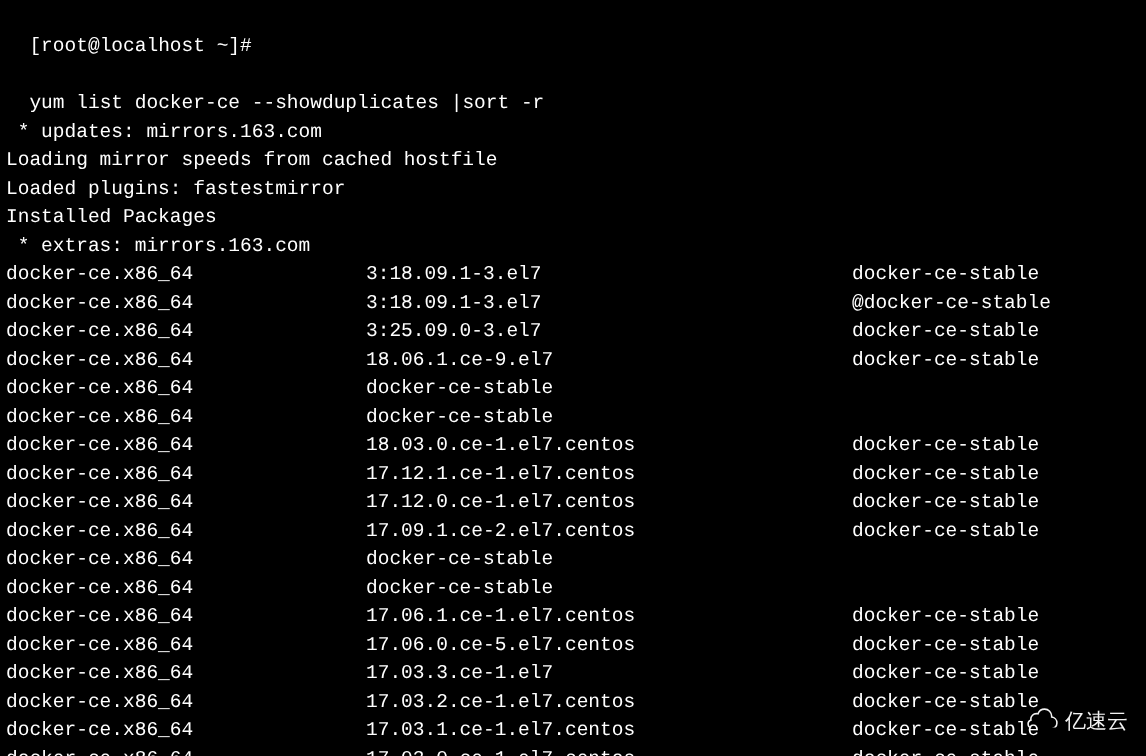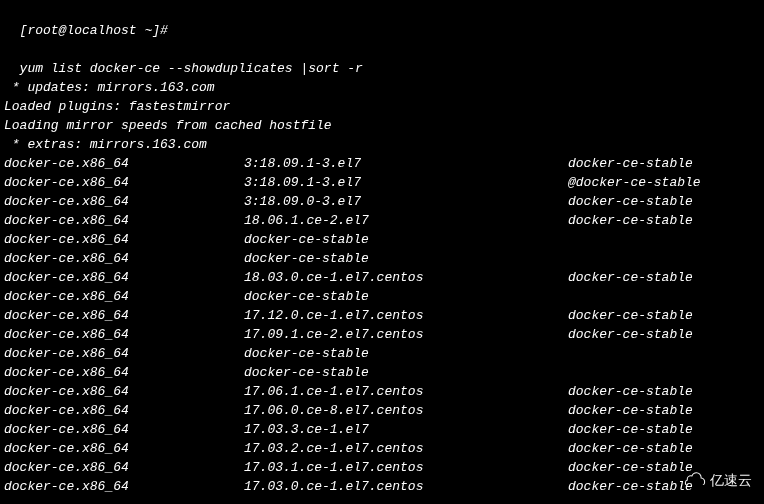--- a/index.html
+++ b/index.html
@@ -8,21 +8,21 @@
       color: #fff;
       font-family: "Courier New", Consolas, monospace;
       font-size: 13px;
       line-height: 19px;
       width: 764px;
       height: 504px;
       overflow: hidden;
       position: relative;
       padding: 2px 4px;
     }
-    .line { white-space: pre; font-style: italic; }
+    .line { white-space: pre; }
     .prompt-line span { display: inline; }
     .pkg-row { display: flex; }
     .col-pkg { width: 240px; }
     .col-ver { width: 324px; }
     .col-repo { }
     .watermark {
       position: absolute;
       right: 12px;
       bottom: 14px;
       font-family: Arial, sans-serif;
@@ -40,40 +40,41 @@
 <body>
 
 <div class="line prompt-line">
   <span>[root@localhost ~]#</span>
   <span> </span>
   <span>yum list docker-ce --showduplicates |sort -r</span>
 </div>
 
 <div id="header-lines">
     <div class="line"> * updates: mirrors.163.com</div>
+    <div class="line">Loading mirror speeds from cached hostfile</div>
     <div class="line">Loaded plugins: fastestmirror</div>
-    <div class="line">Loading mirror speeds from cached hostfile</div>
+    <div class="line">Installed Packages</div>
     <div class="line"> * extras: mirrors.163.com</div>
   </div>
 
 <div id="pkg-list">
     <div class="line pkg-row"><span class="col-pkg">docker-ce.x86_64</span><span class="col-ver">3:18.09.1-3.el7</span><span class="col-repo">docker-ce-stable</span></div>
     <div class="line pkg-row"><span class="col-pkg">docker-ce.x86_64</span><span class="col-ver">3:18.09.1-3.el7</span><span class="col-repo">@docker-ce-stable</span></div>
-    <div class="line pkg-row"><span class="col-pkg">docker-ce.x86_64</span><span class="col-ver">3:18.09.0-3.el7</span><span class="col-repo">docker-ce-stable</span></div>
-    <div class="line pkg-row"><span class="col-pkg">docker-ce.x86_64</span><span class="col-ver">18.06.1.ce-2.el7</span><span class="col-repo">docker-ce-stable</span></div>
+    <div class="line pkg-row"><span class="col-pkg">docker-ce.x86_64</span><span class="col-ver">3:25.09.0-3.el7</span><span class="col-repo">docker-ce-stable</span></div>
+    <div class="line pkg-row"><span class="col-pkg">docker-ce.x86_64</span><span class="col-ver">18.06.1.ce-9.el7</span><span class="col-repo">docker-ce-stable</span></div>
     <div class="line pkg-row"><span class="col-pkg">docker-ce.x86_64</span><span class="col-repo">docker-ce-stable</span></div>
     <div class="line pkg-row"><span class="col-pkg">docker-ce.x86_64</span><span class="col-repo">docker-ce-stable</span></div>
     <div class="line pkg-row"><span class="col-pkg">docker-ce.x86_64</span><span class="col-ver">18.03.0.ce-1.el7.centos</span><span class="col-repo">docker-ce-stable</span></div>
-    <div class="line pkg-row"><span class="col-pkg">docker-ce.x86_64</span><span class="col-repo">docker-ce-stable</span></div>
+    <div class="line pkg-row"><span class="col-pkg">docker-ce.x86_64</span><span class="col-ver">17.12.1.ce-1.el7.centos</span><span class="col-repo">docker-ce-stable</span></div>
     <div class="line pkg-row"><span class="col-pkg">docker-ce.x86_64</span><span class="col-ver">17.12.0.ce-1.el7.centos</span><span class="col-repo">docker-ce-stable</span></div>
     <div class="line pkg-row"><span class="col-pkg">docker-ce.x86_64</span><span class="col-ver">17.09.1.ce-2.el7.centos</span><span class="col-repo">docker-ce-stable</span></div>
     <div class="line pkg-row"><span class="col-pkg">docker-ce.x86_64</span><span class="col-repo">docker-ce-stable</span></div>
     <div class="line pkg-row"><span class="col-pkg">docker-ce.x86_64</span><span class="col-repo">docker-ce-stable</span></div>
     <div class="line pkg-row"><span class="col-pkg">docker-ce.x86_64</span><span class="col-ver">17.06.1.ce-1.el7.centos</span><span class="col-repo">docker-ce-stable</span></div>
-    <div class="line pkg-row"><span class="col-pkg">docker-ce.x86_64</span><span class="col-ver">17.06.0.ce-8.el7.centos</span><span class="col-repo">docker-ce-stable</span></div>
+    <div class="line pkg-row"><span class="col-pkg">docker-ce.x86_64</span><span class="col-ver">17.06.0.ce-5.el7.centos</span><span class="col-repo">docker-ce-stable</span></div>
     <div class="line pkg-row"><span class="col-pkg">docker-ce.x86_64</span><span class="col-ver">17.03.3.ce-1.el7</span><span class="col-repo">docker-ce-stable</span></div>
     <div class="line pkg-row"><span class="col-pkg">docker-ce.x86_64</span><span class="col-ver">17.03.2.ce-1.el7.centos</span><span class="col-repo">docker-ce-stable</span></div>
     <div class="line pkg-row"><span class="col-pkg">docker-ce.x86_64</span><span class="col-ver">17.03.1.ce-1.el7.centos</span><span class="col-repo">docker-ce-stable</span></div>
     <div class="line pkg-row"><span class="col-pkg">docker-ce.x86_64</span><span class="col-ver">17.03.0.ce-1.el7.centos</span><span class="col-repo">docker-ce-stable</span></div>
   </div>
 
 <div class="watermark">
   <span>
     <svg viewBox="0 0 24 16">
       <path d="M19 7.5c0-3-2.4-5.5-5.4-5.5-2.3 0-4.3 1.5-5 3.6C8.2 5.5 7.8 5.4 7.3 5.4 5 5.4 3.1 7.3 3.1 9.6c0 .2 0 .4.1.6C1.8 10.6 1 11.9 1 13.3 1 15.3 2.7 17 4.7 17h13.8c2.5 0 4.5-2 4.5-4.5 0-2.3-1.8-4.2-4-4.5z" fill="none" stroke="#fff" stroke-width="1.2"></path>

